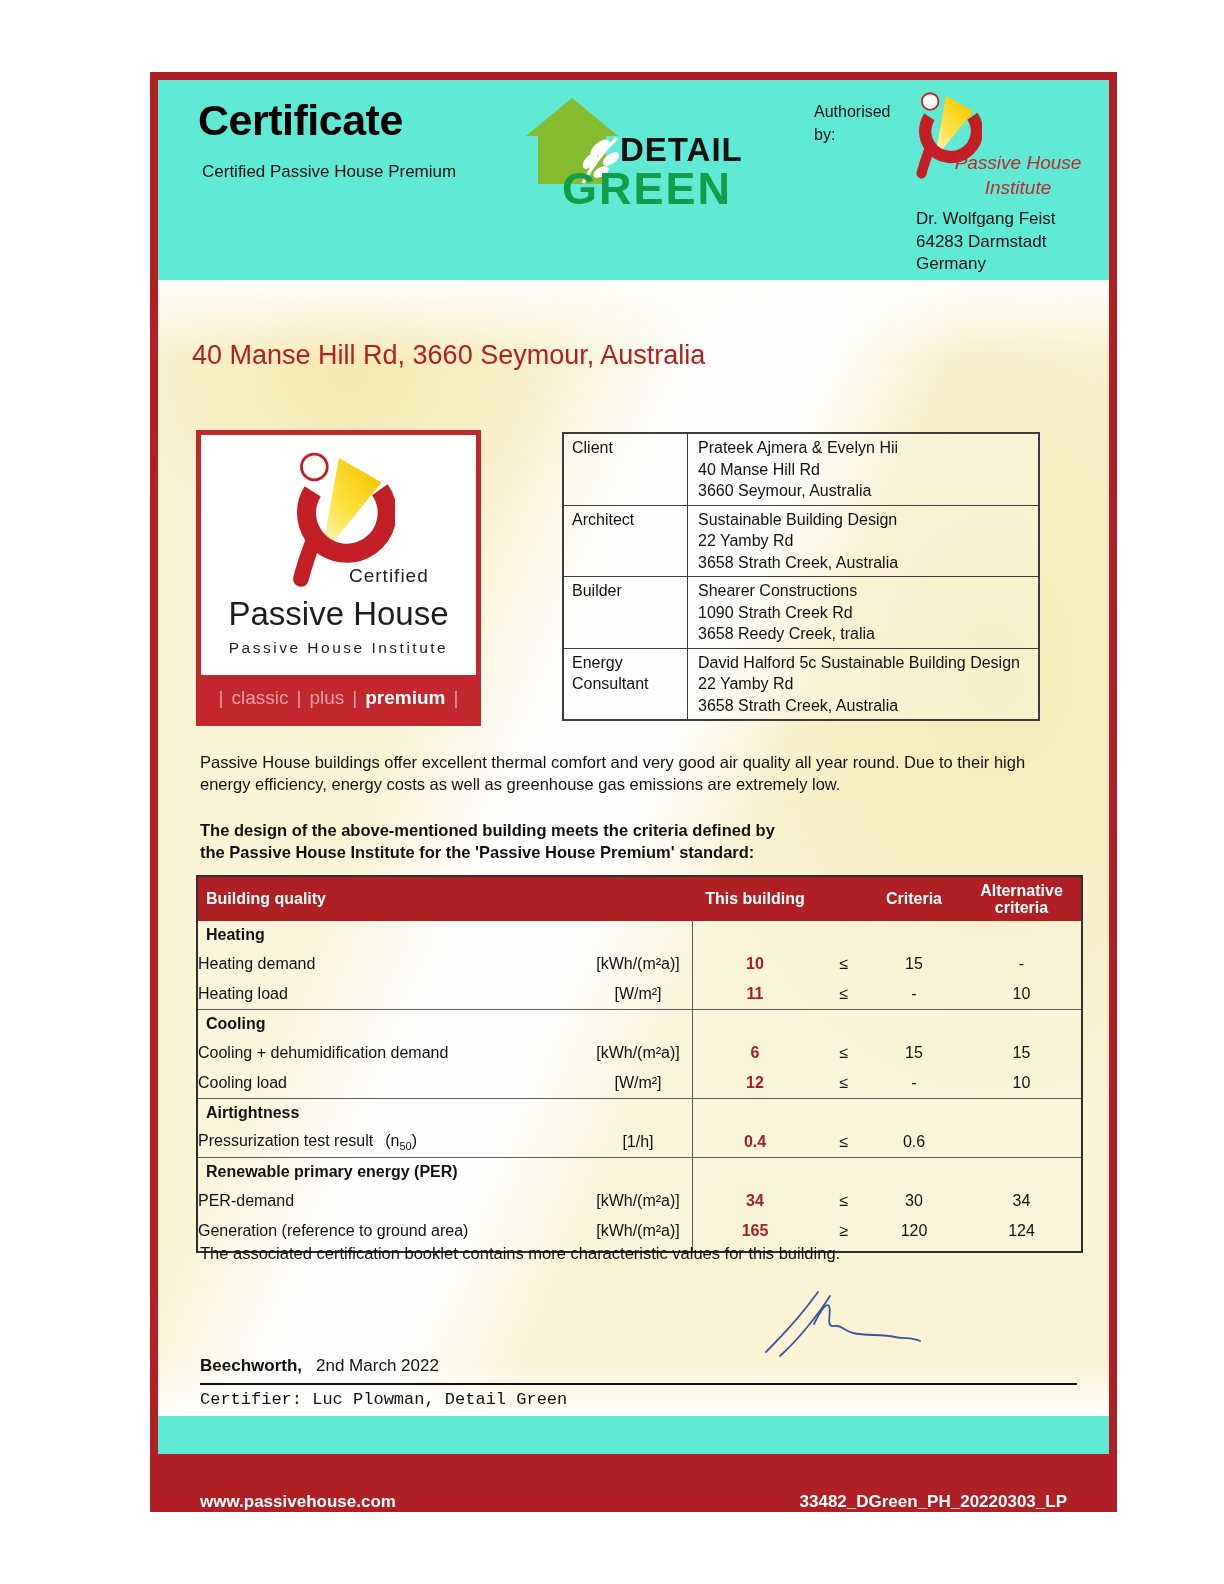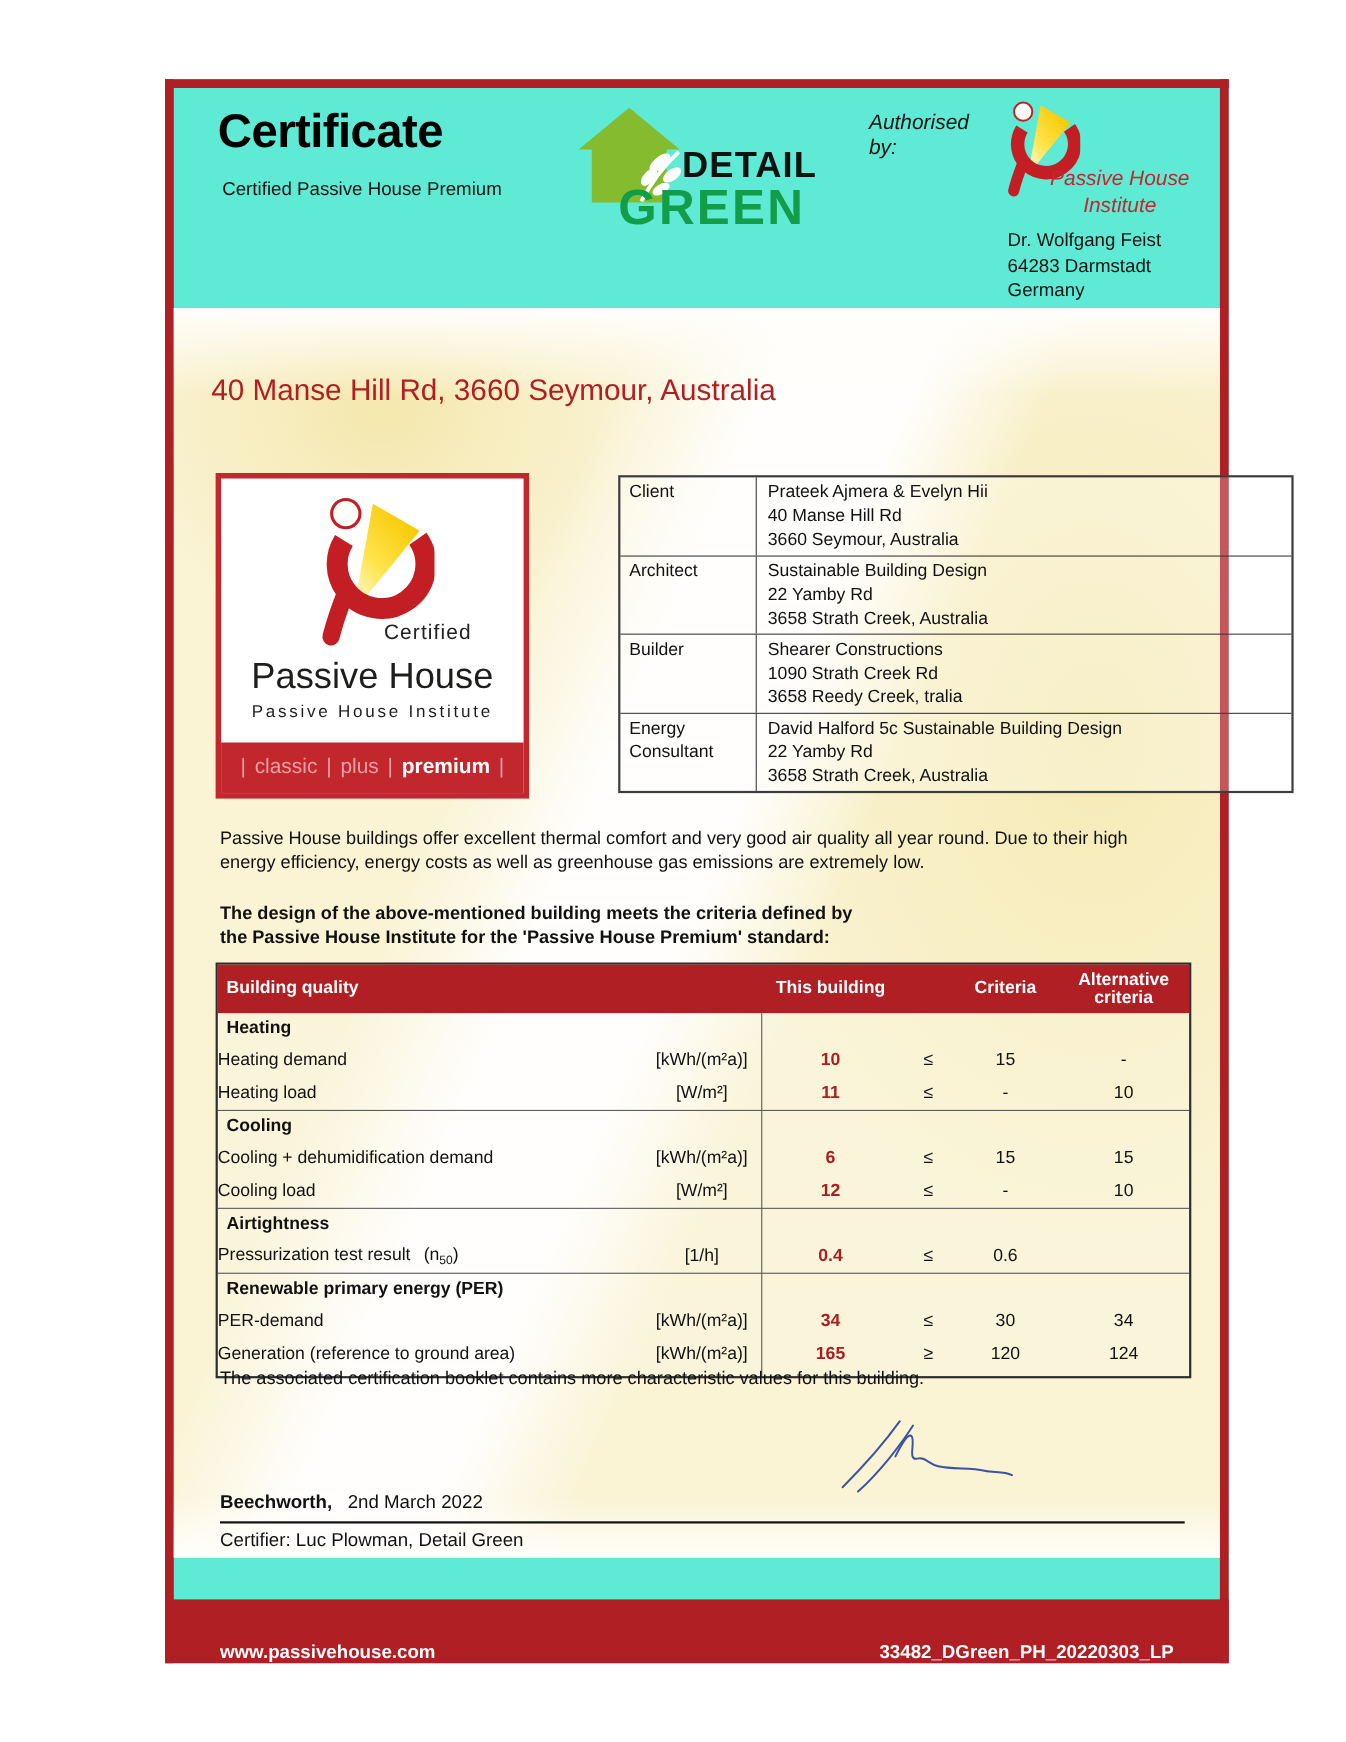--- a/index.html
+++ b/index.html
@@ -18,21 +18,21 @@
       radial-gradient(ellipse 340px 300px at 20% 8%, rgba(244,231,170,.9), rgba(244,231,170,0) 70%),
       radial-gradient(ellipse 460px 640px at 88% 34%, rgba(245,233,176,.85), rgba(245,233,176,0) 72%);
   }
 
   .layer { position:absolute; z-index:1; }
 
   
   .title { left:40px; top:16px; font-size:43px; font-weight:bold; letter-spacing:-.5px; color:#000; }
   .subtitle { left:44px; top:82px; font-size:17px; color:#111; }
   .dg-logo { left:362px; top:16px; }
-  .auth { left:632px; top:20px; font-size:19px; line-height:23px;font-style:italic; }
+  .auth { left:656px; top:20px; font-size:16px; line-height:23px; }
   .phi-mini { left:752px; top:10px; }
   .phi-name { left:780px; top:70px; width:160px; text-align:center; color:#c1272d;
               font-style:italic; font-size:19px; line-height:25px; font-weight:500; }
   .contact { left:758px; top:128px; font-size:17px; line-height:22.5px; }
 
   .address { left:34px; top:260px; font-size:27px; font-weight:normal; color:#b01f24; }
 
   
   .logobox { left:38px; top:350px; width:285px; height:296px; background:#fff;
              border:5px solid #c1272d; }
@@ -40,21 +40,21 @@
   .lb-certified { position:absolute; left:148px; top:130px; font-size:19px; letter-spacing:1px; color:#222; }
   .lb-name { position:absolute; left:0; right:0; top:160px; text-align:center; font-size:33px; color:#1d1d1b; }
   .lb-inst { position:absolute; left:0; right:0; top:204px; text-align:center; font-size:15.5px; letter-spacing:2.5px; color:#1d1d1b; }
   .lb-bar { position:absolute; left:0; right:0; bottom:0; height:46px; background:#c1272d;
             display:flex; align-items:center; justify-content:center; font-size:19px; }
   .lb-bar span { margin:0 4px; color:#e9a0a0; }
   .lb-bar .cls { color:#e9a0a0; }
   .lb-bar .prem { color:#fff; font-weight:bold; }
 
   
-  .parties { left:404px; top:352px; width:614px; border:2px solid #3c3c3c; background:rgba(255,255,255,.25); }
+  .parties { left:404px; top:352px; width:478px; border:2px solid #3c3c3c; background:rgba(255,255,255,.25); }
   .party-row { display:grid; grid-template-columns:124px 1fr; }
   .party-row + .party-row { border-top:1px solid #3c3c3c; }
   .party-role { border-right:1px solid #3c3c3c; padding:3px 8px; font-size:16px; line-height:21.5px; }
   .party-lines { padding:3px 10px; font-size:16px; line-height:21.5px; }
 
   .intro { left:42px; top:672px; width:872px; font-size:16.5px; line-height:21.5px; }
   .statement { left:42px; top:740px; font-size:16.5px; line-height:21.5px; font-weight:bold; }
 
   
   .ctable { left:38px; top:795px; width:887px; border:2px solid #2e2e2e; background:rgba(255,255,255,.15); }
@@ -77,21 +77,21 @@
   .ct-value { text-align:center; font-weight:bold; color:#a81e22; }
   .ct-op, .ct-crit, .ct-alt { text-align:center; }
 
   .booklet { left:42px; top:1164px; font-size:16.5px; }
 
   .signature { left:596px; top:1206px; }
   .placedate { left:42px; top:1276px; font-size:17px; }
   .placedate .place { font-weight:bold; }
   .placedate .date { margin-left:14px; }
   .rule { left:42px; top:1303px; width:877px; height:2px; background:#111; }
-  .certifier { left:42px; top:1310px; font-size:17px; }
+  .certifier { left:42px; top:1310px; font-size:17px;font-family:Liberation Mono, monospace; }
 
   .footer { position:absolute; left:-8px; right:-8px; bottom:0; height:58px; background:#b01f24;
             display:flex; align-items:flex-end; justify-content:space-between; padding:0 50px;
             color:#fff; font-weight:bold; font-size:17px; z-index:2; }
 </style>
 </head>
 <body>
 
 <div class="page">
   <div class="frame">

